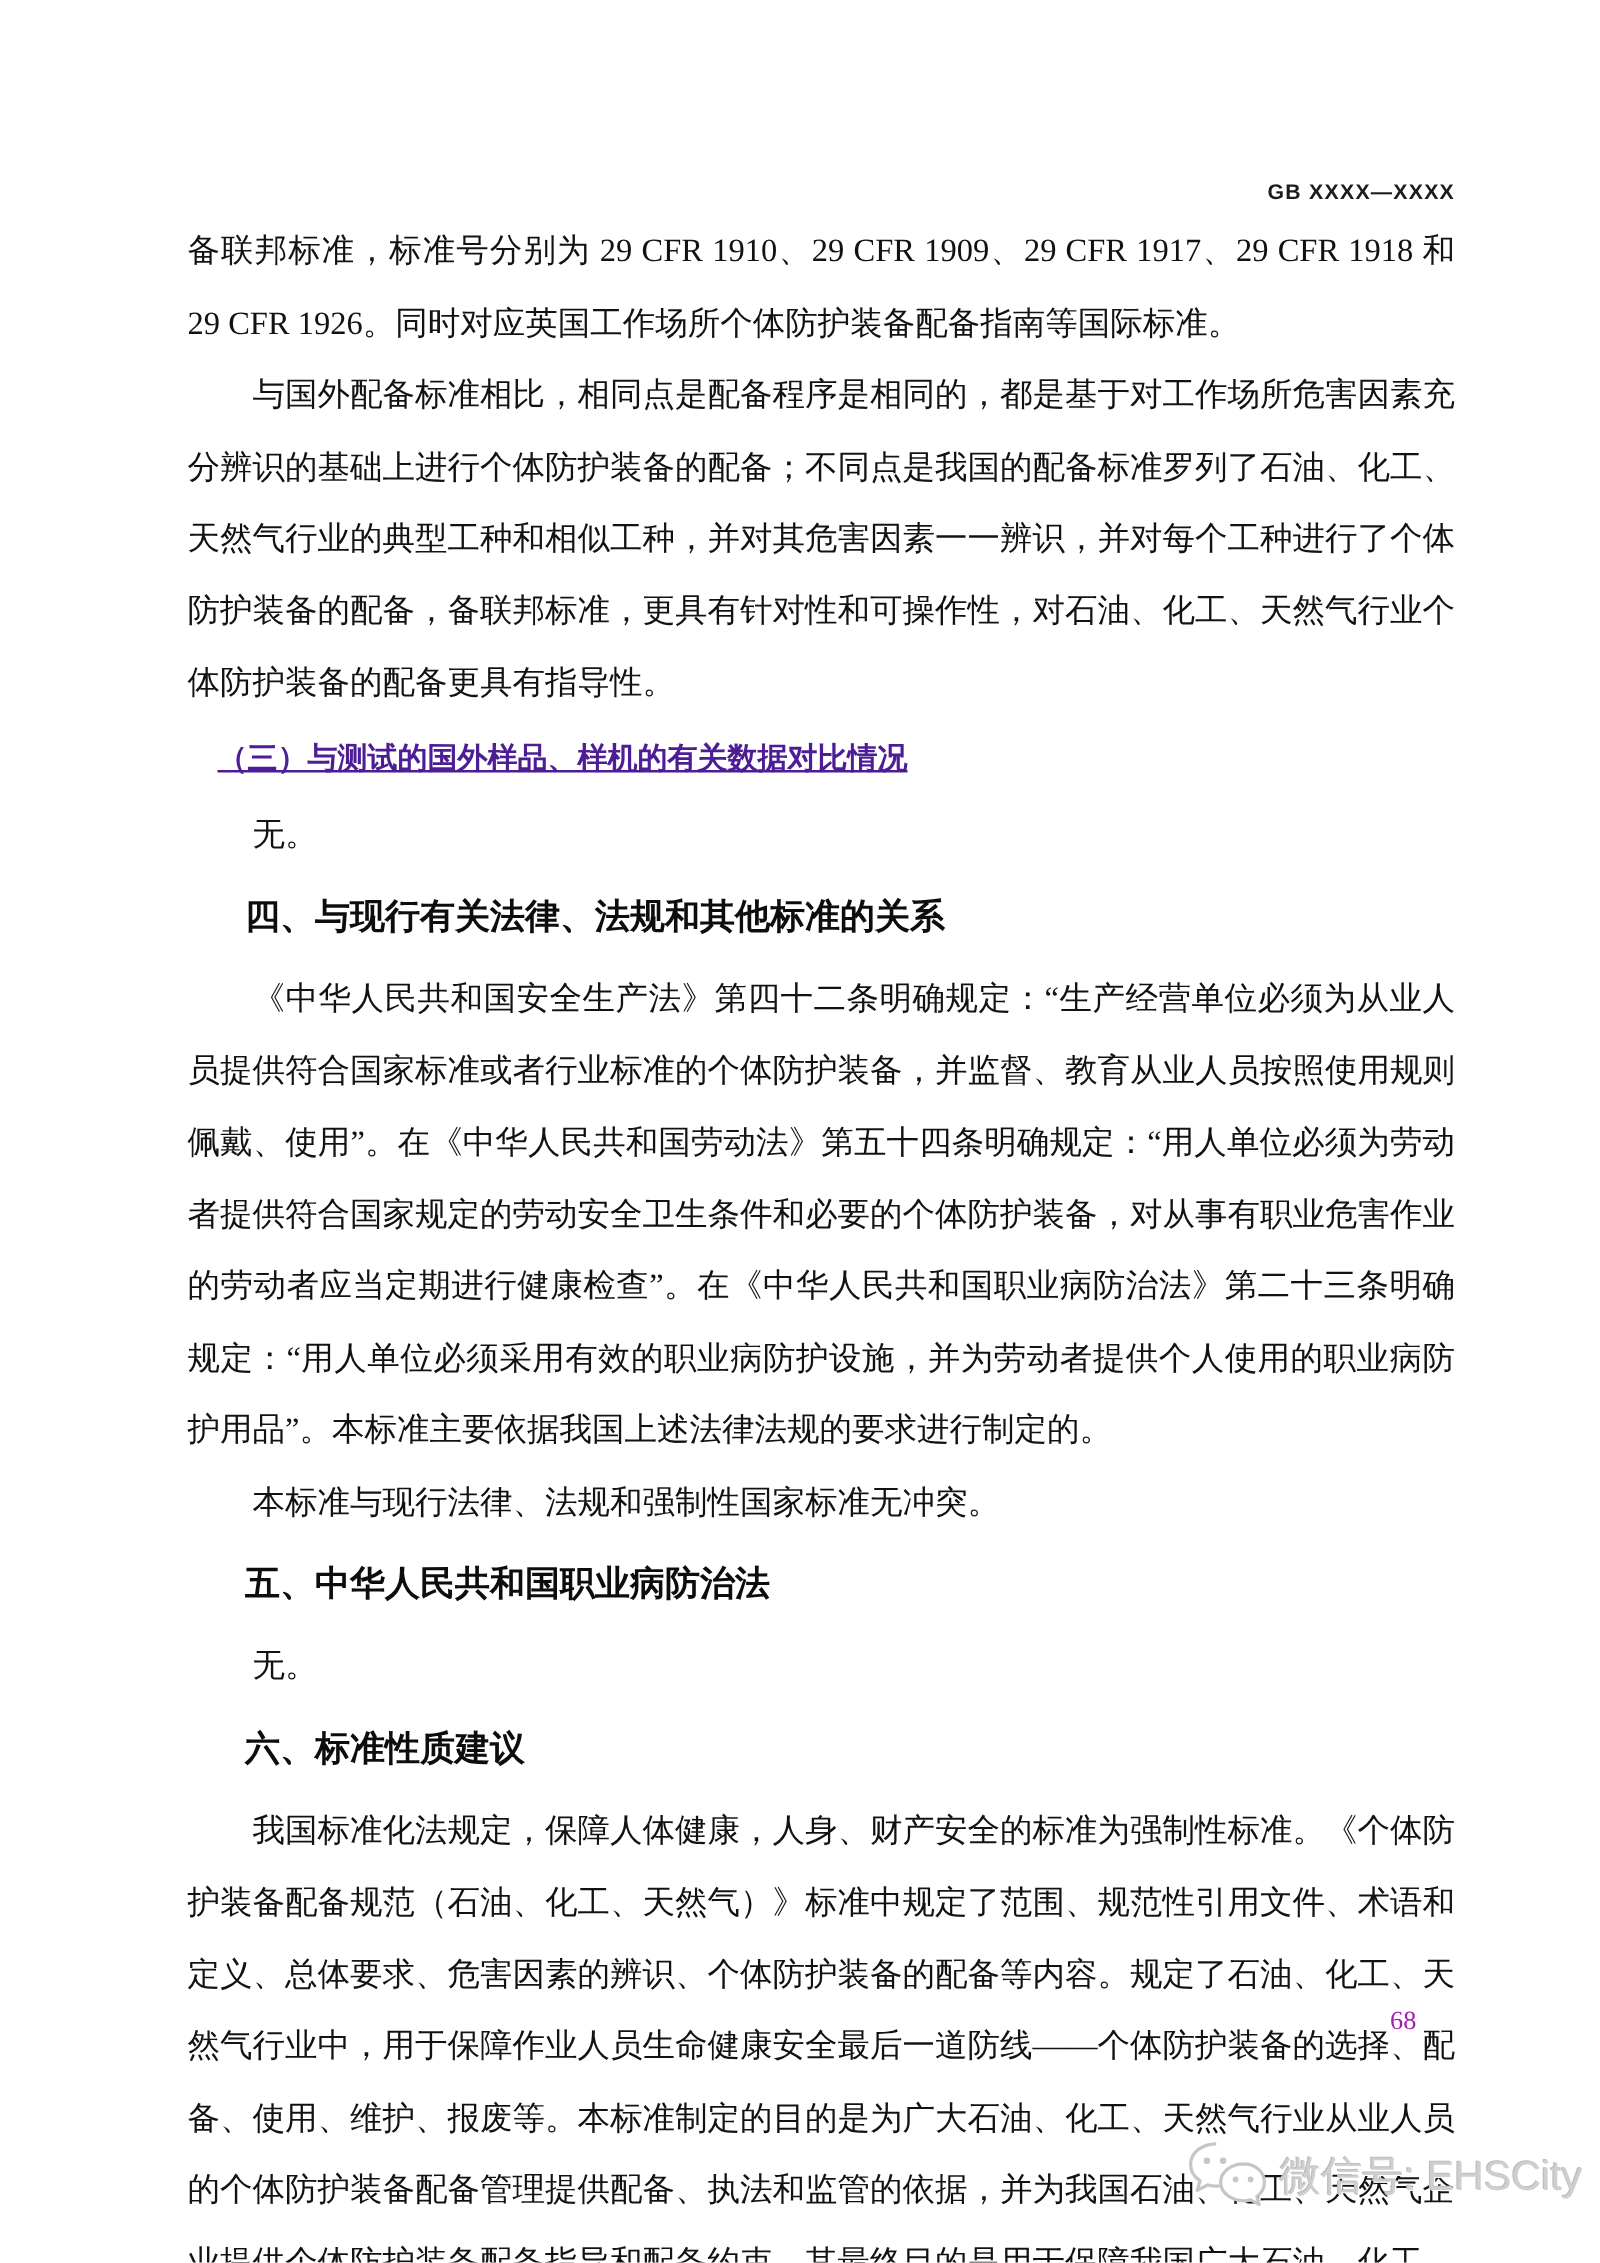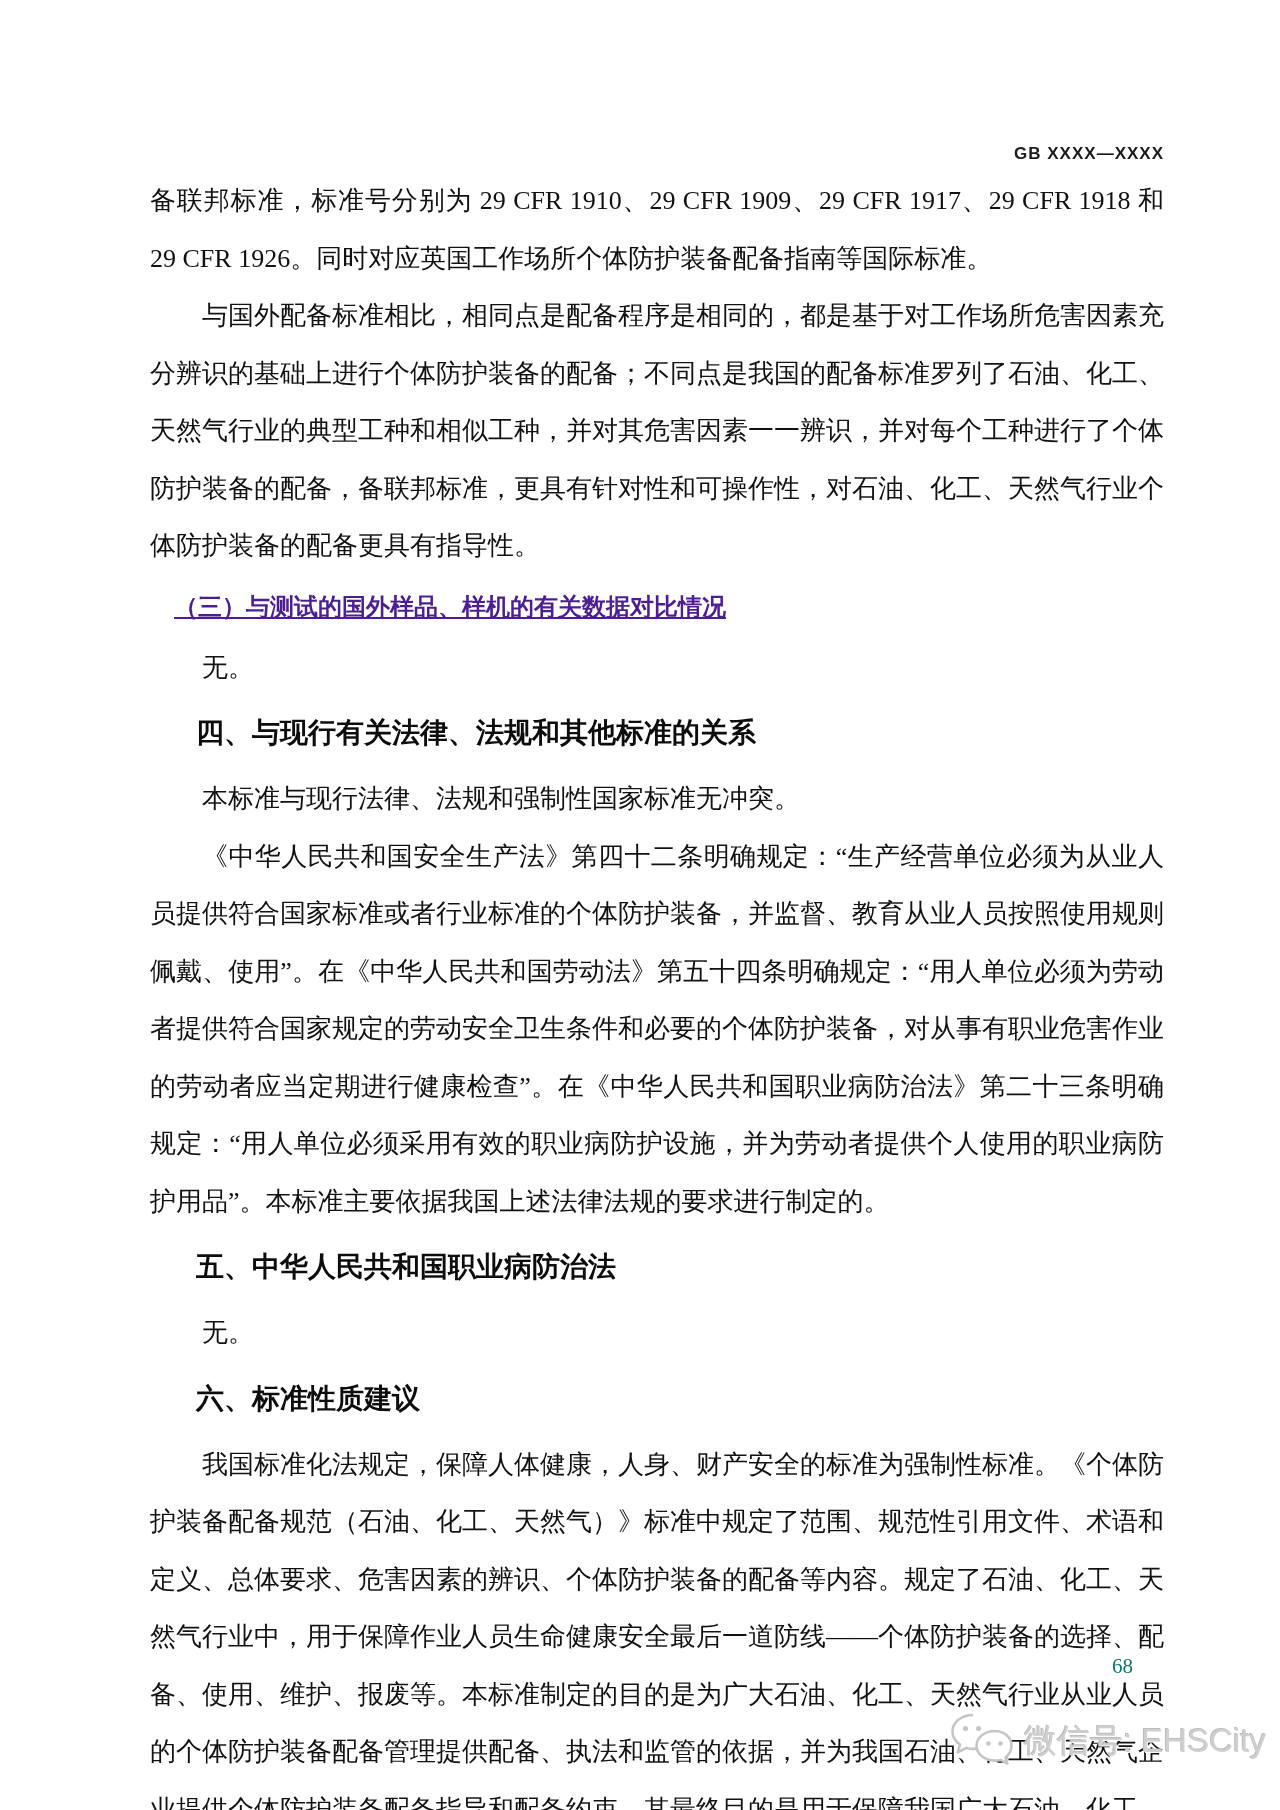--- a/index.html
+++ b/index.html
@@ -56,24 +56,24 @@
     font-family:"Liberation Sans","DejaVu Sans",sans-serif;
     font-size:28px;
     font-weight:bold;
     line-height:62px;
     color:#0d0d0d;
     padding-left:46px;
   }
 
   .page-number {
     position:absolute;
-    left:1112px; top:1654px;
+    left:1112px; top:1604px;
     font-size:21px;
     font-family:"Liberation Serif","DejaVu Serif",serif;
-    color:#0f766e;
+    color:#a21caf;
   }
 
   .watermark {
     position:absolute;
     right:14px; top:1712px;
     display:flex;
     align-items:center;
     gap:8px;
   }
   .watermark-label {
@@ -93,22 +93,22 @@
   <div class="content">
     <div class="doc-header">GB XXXX—XXXX</div>
 
     <p class="body noindent">备联邦标准，标准号分别为 29 CFR 1910、29 CFR 1909、29 CFR 1917、29 CFR 1918 和 29 CFR 1926。同时对应英国工作场所个体防护装备配备指南等国际标准。</p>
     <p class="body">与国外配备标准相比，相同点是配备程序是相同的，都是基于对工作场所危害因素充分辨识的基础上进行个体防护装备的配备；不同点是我国的配备标准罗列了石油、化工、天然气行业的典型工种和相似工种，并对其危害因素一一辨识，并对每个工种进行了个体防护装备的配备，备联邦标准，更具有针对性和可操作性，对石油、化工、天然气行业个体防护装备的配备更具有指导性。</p>
 
     <h3 class="sub-heading">（三）与测试的国外样品、样机的有关数据对比情况</h3>
     <p class="body">无。</p>
 
     <h2 class="sec-heading">四、与现行有关法律、法规和其他标准的关系</h2>
+    <p class="body">《中华人民共和国安全生产法》第四十二条明确规定：“生产经营单位必须为从业人员提供符合国家标准或者行业标准的个体防护装备，并监督、教育从业人员按照使用规则佩戴、使用”。在《中华人民共和国劳动法》第五十四条明确规定：“用人单位必须为劳动者提供符合国家规定的劳动安全卫生条件和必要的个体防护装备，对从事有职业危害作业的劳动者应当定期进行健康检查”。在《中华人民共和国职业病防治法》第二十三条明确规定：“用人单位必须采用有效的职业病防护设施，并为劳动者提供个人使用的职业病防护用品”。本标准主要依据我国上述法律法规的要求进行制定的。</p>
     <p class="body">本标准与现行法律、法规和强制性国家标准无冲突。</p>
-    <p class="body">《中华人民共和国安全生产法》第四十二条明确规定：“生产经营单位必须为从业人员提供符合国家标准或者行业标准的个体防护装备，并监督、教育从业人员按照使用规则佩戴、使用”。在《中华人民共和国劳动法》第五十四条明确规定：“用人单位必须为劳动者提供符合国家规定的劳动安全卫生条件和必要的个体防护装备，对从事有职业危害作业的劳动者应当定期进行健康检查”。在《中华人民共和国职业病防治法》第二十三条明确规定：“用人单位必须采用有效的职业病防护设施，并为劳动者提供个人使用的职业病防护用品”。本标准主要依据我国上述法律法规的要求进行制定的。</p>
 
     <h2 class="sec-heading">五、中华人民共和国职业病防治法</h2>
     <p class="body">无。</p>
 
     <h2 class="sec-heading">六、标准性质建议</h2>
     <p class="body">我国标准化法规定，保障人体健康，人身、财产安全的标准为强制性标准。《个体防护装备配备规范（石油、化工、天然气）》标准中规定了范围、规范性引用文件、术语和定义、总体要求、危害因素的辨识、个体防护装备的配备等内容。规定了石油、化工、天然气行业中，用于保障作业人员生命健康安全最后一道防线——个体防护装备的选择、配备、使用、维护、报废等。本标准制定的目的是为广大石油、化工、天然气行业从业人员的个体防护装备配备管理提供配备、执法和监管的依据，并为我国石油、化工、天然气企业提供个体防护装备配备指导和配备约束，其最终目的是用于保障我国广大石油、化工、</p>
   </div>
 
   <div class="page-number">68</div>
 

